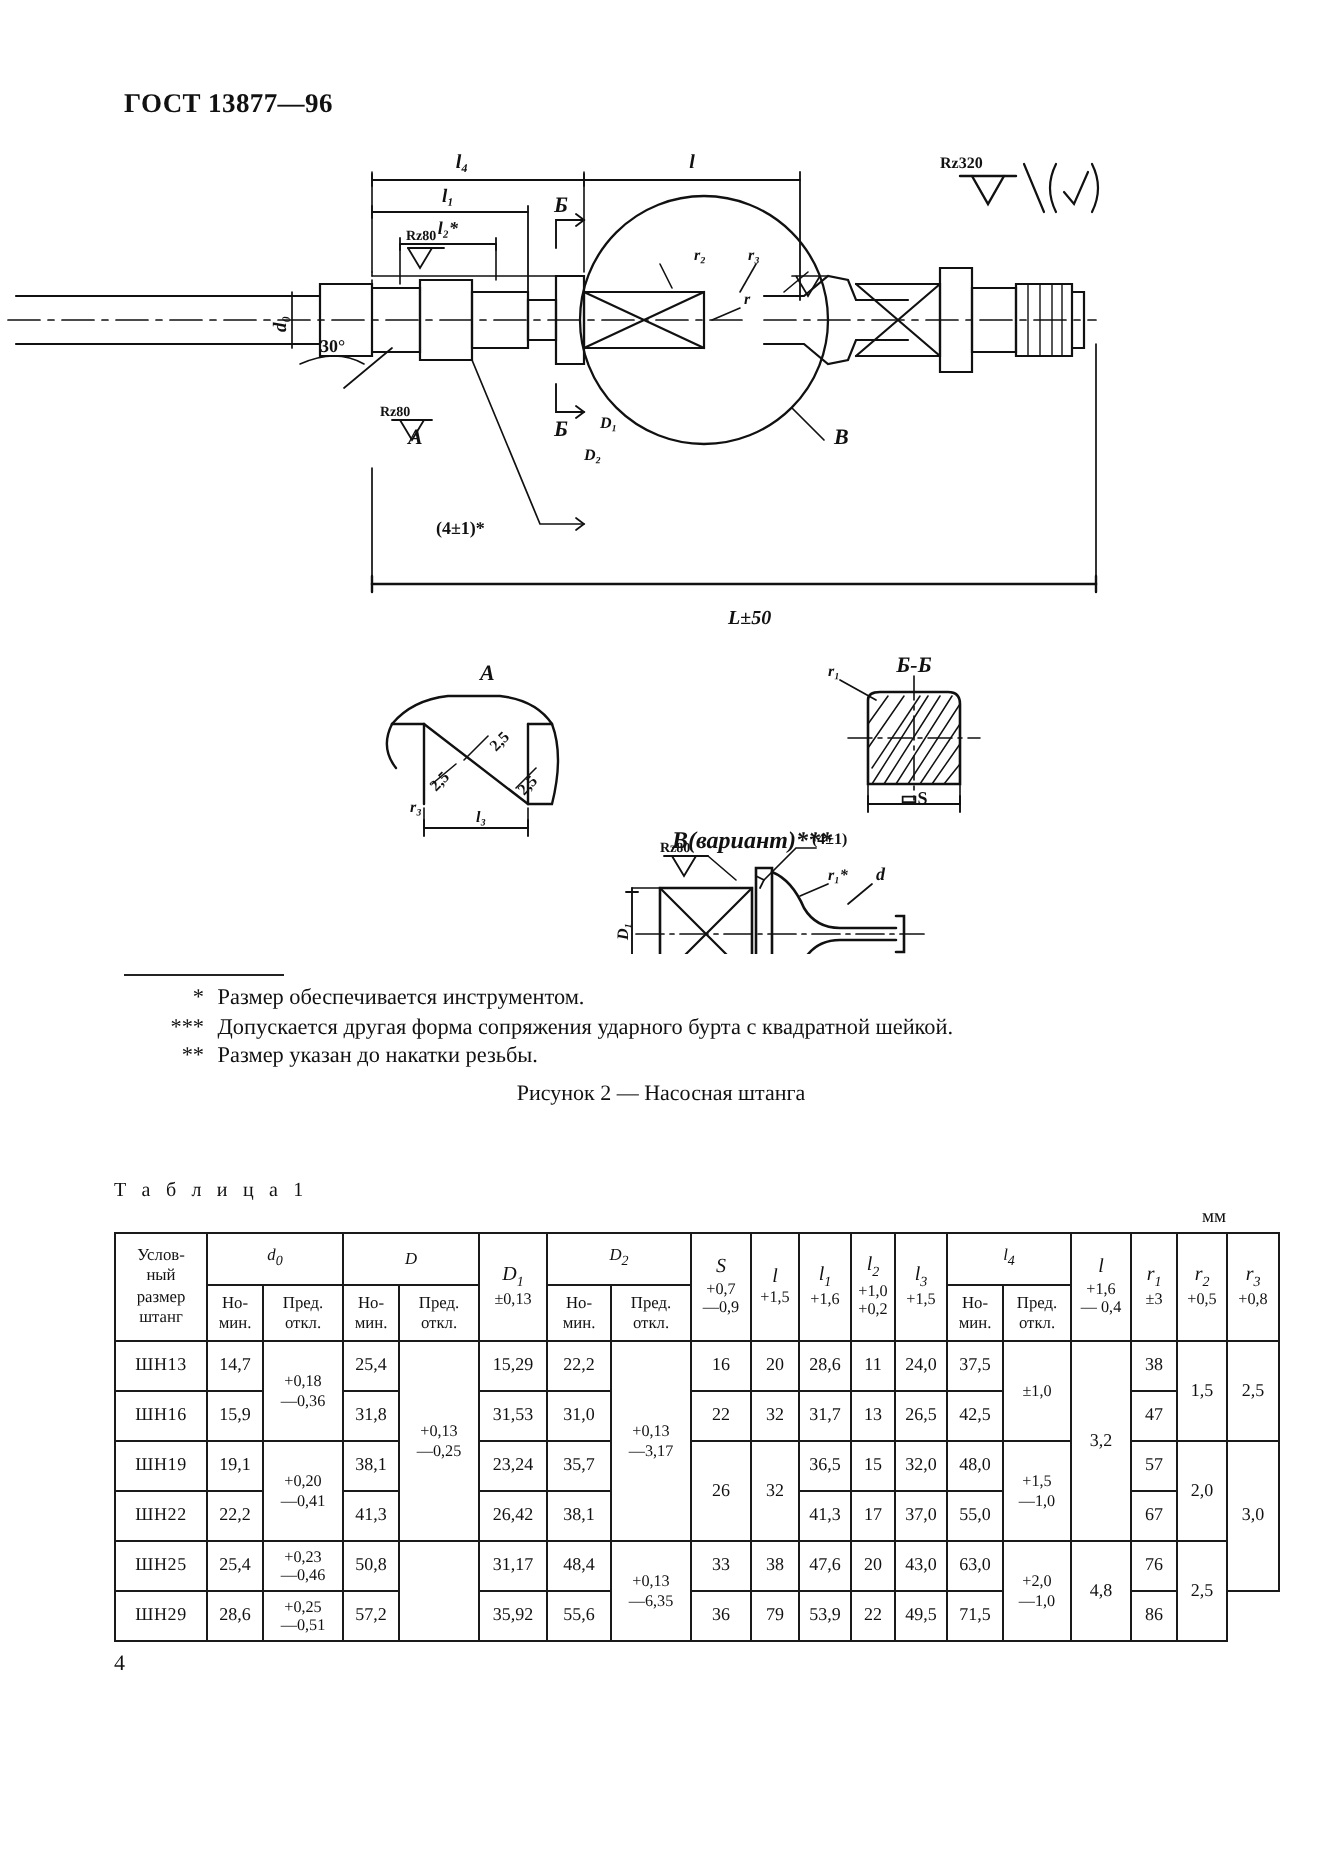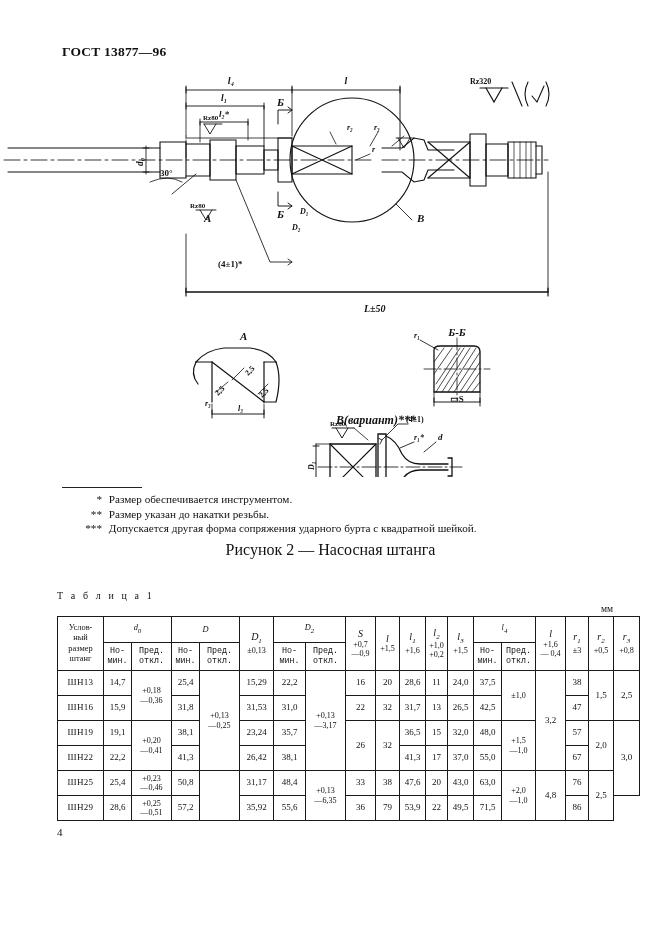--- a/index.html
+++ b/index.html
@@ -31,21 +31,21 @@
     border-top:1px solid #222;
   }
   .notes{
     position:absolute;left:62px;top:492px;width:540px;
     font-size:11.2px;line-height:14.6px;
   }
   .notes .n{display:block;white-space:nowrap;margin-left:16px;}
   .notes .st{display:inline-block;width:24px;text-align:right;margin-right:4px;}
   .fig-cap{
     position:absolute;left:0;top:541px;width:661px;
-    text-align:center;font-size:16px;
+    text-align:center;font-size:11px;
   }
 
   
   .tbl-title{
     position:absolute;left:57px;top:590px;
     font-size:10px;letter-spacing:2.6px;
   }
   .units{
     position:absolute;left:0;top:604px;width:613px;
     text-align:right;font-size:9.5px;
@@ -62,21 +62,21 @@
     border:1px solid #1a1a1a;
     text-align:center;
     vertical-align:middle;
     padding:1px 0;
     font-weight:normal;
   }
   table.spec thead th{font-size:8.4px;}
   .hv{font-style:italic;font-size:10px;}
   .hv sub{font-style:italic;font-size:7px;}
   .tol{font-size:8.1px;line-height:1.12;white-space:nowrap;}
-  .lbl{font-size:7.9px;line-height:1.12;font-family:Liberation Mono, monospace;}
+  .lbl{font-size:7.9px;line-height:1.12;}
   td.first{font-size:9px;white-space:nowrap;letter-spacing:.3px;}
   td.num{font-size:9px;}
   .rowh{height:25px;}
   .hdr1{height:26px;font-family:Liberation Serif, serif;}
   .hdr2{height:28px;}
   .corner{font-size:7.9px;line-height:1.2;}
 
   .pageno{
     position:absolute;left:57px;top:826px;
     font-size:11px;
@@ -303,26 +303,26 @@
   </div>
 
   <div class="fn-rule"></div>
 
   <div class="notes">
     <span class="n">
       <span class="st">*</span>
       <span>Размер обеспечивается инструментом.</span>
     </span>
     <span class="n">
+      <span class="st">***</span>
+      <span>Допускается другая форма сопряжения ударного бурта с квадратной шейкой.</span>
+    </span>
+    <span class="n">
       <span class="st">**</span>
       <span>Размер указан до накатки резьбы.</span>
-    </span>
-    <span class="n">
-      <span class="st">***</span>
-      <span>Допускается другая форма сопряжения ударного бурта с квадратной шейкой.</span>
     </span>
   </div>
 
   <div class="fig-cap">Рисунок 2 — Насосная штанга</div>
 
   <div class="tbl-title">Т а б л и ц а  1</div>
   <div class="units">мм</div>
 
   <div class="tbl-wrap">
     <table class="spec">

